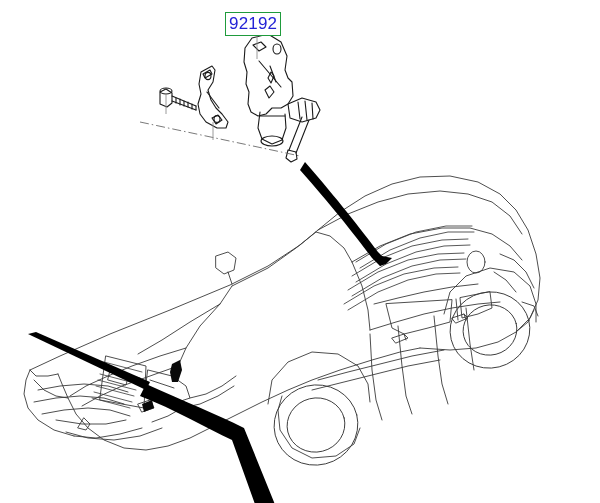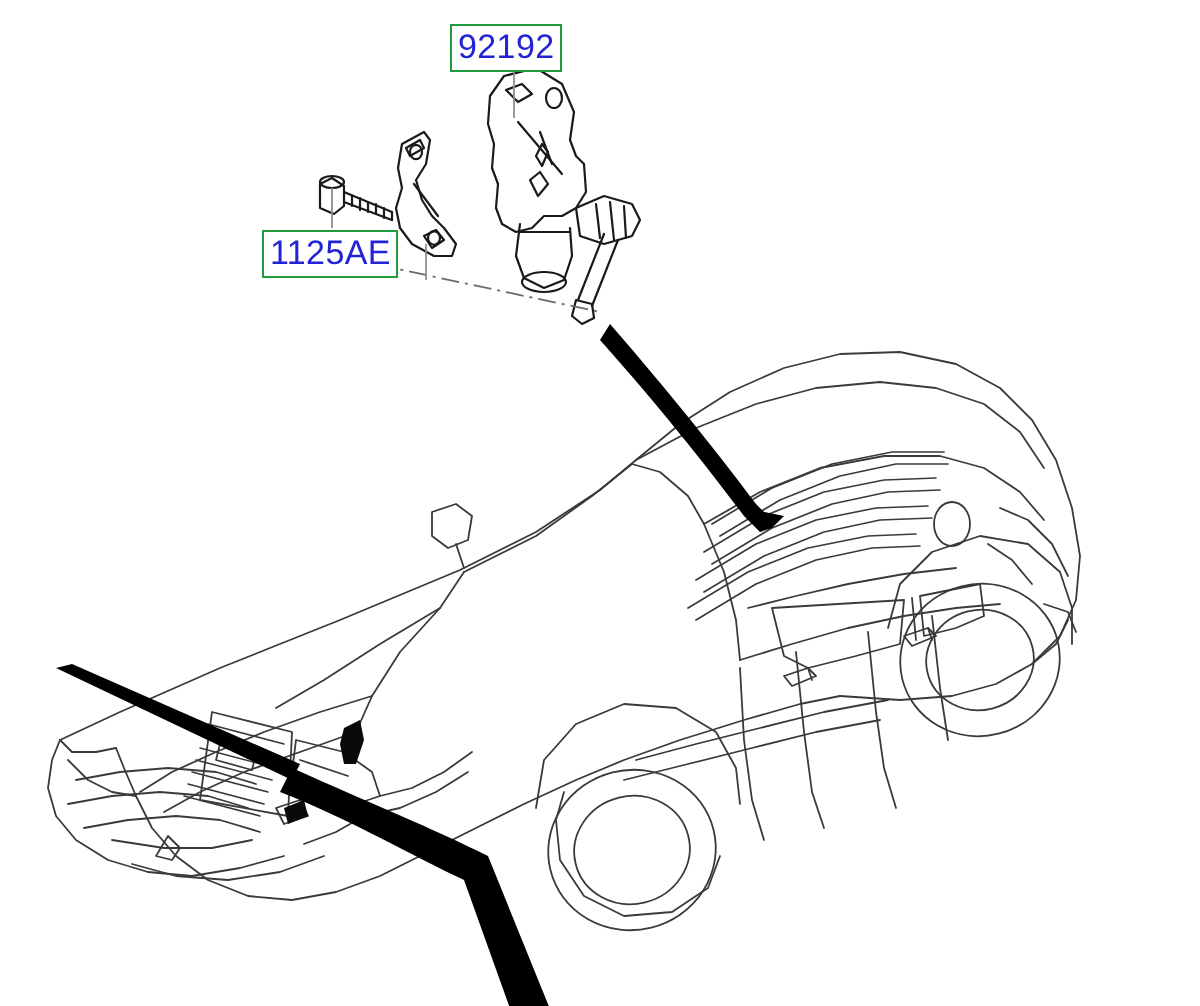--- a/index.html
+++ b/index.html
@@ -251,16 +251,15 @@
                L232,436
                C206,424 176,406 140,392 Z"></path>
 
       <path d="M28,330 L36,328 L150,378 L146,386 Z"></path>
     </g>
 
   </svg>
 
   <div class="part-label" id="label-92192">92192</div>
 
-  <div class="part-label" id="label-1125AE">1125AE</div>
 
 
 </div>
 
 </body></html>

